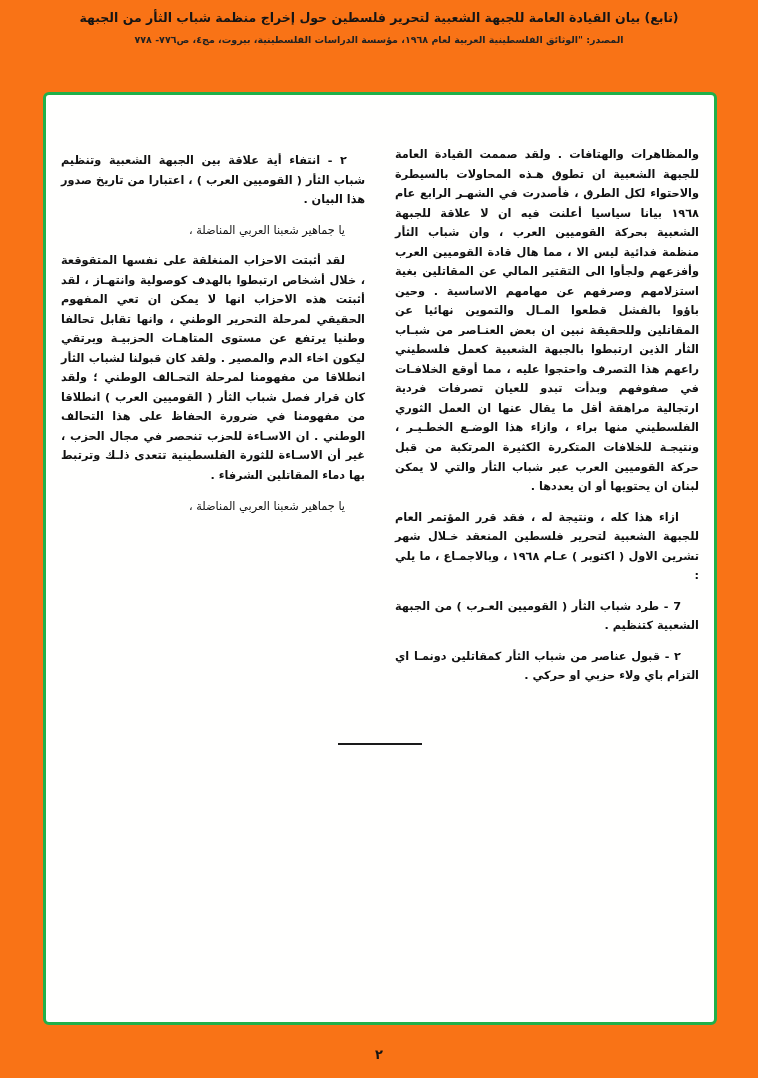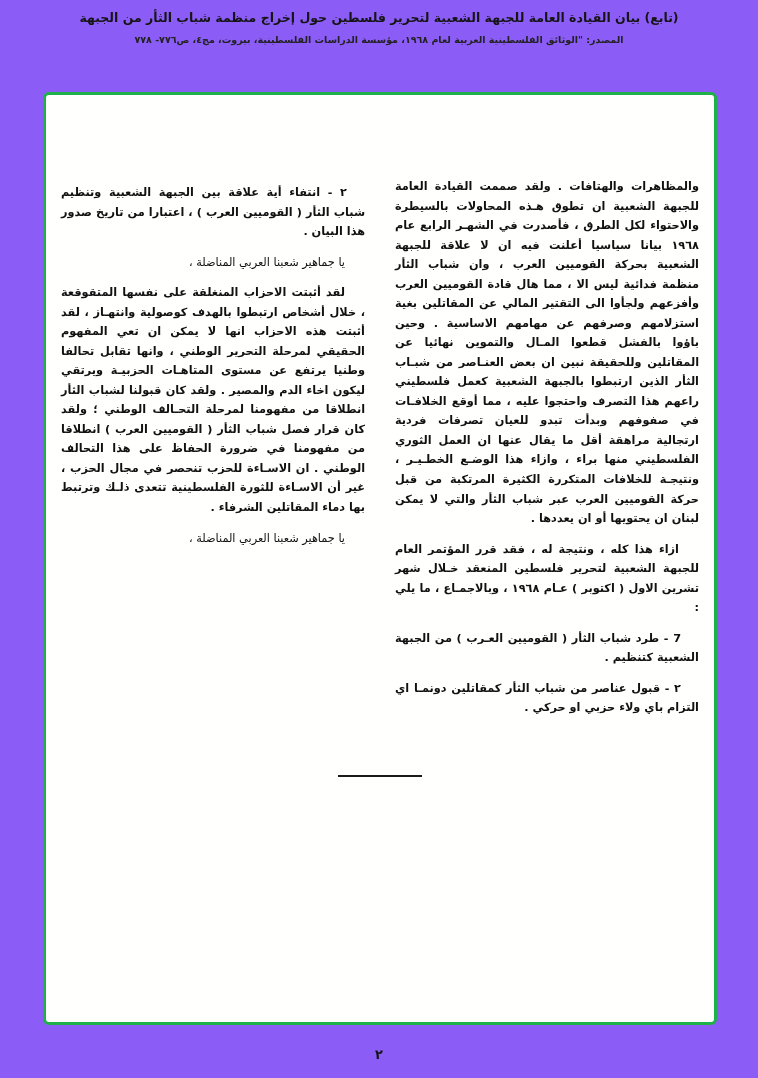--- a/index.html
+++ b/index.html
@@ -4,21 +4,21 @@
 <style>
   * { margin:0; padding:0; box-sizing:border-box; }
   html,body { background:#ffffff; }
   body {
     width:758px; height:1078px;
     font-family:"DejaVu Sans", sans-serif;
     color:#151515;
     position:relative;
     overflow:hidden;
   }
-  .page { width:758px; height:1078px; position:relative; background:#8b5cf6; }
+  .page { width:758px; height:1078px; position:relative; background:#f97316; }
 
   .header {
     direction:rtl;
     text-align:center;
     padding:10px 40px 0 40px;
     font-size:12.5px;
     font-weight:bold;
     letter-spacing:0;
   }
   .source {
@@ -47,21 +47,20 @@
     padding:50px 15px 0 15px;
   }
   .col {
     flex:1 1 50%;
     direction:rtl;
     text-align:justify;
     font-size:11.3px;
     line-height:1.73;
     font-weight:600;
     color:#111;
-    margin-top:32px;
   }
   .col-left { padding-top:6px; }
 
   p.para { text-indent:20px; margin-bottom:11px; }
   p.cont { text-indent:0; }
   p.list-item { text-indent:18px; margin-bottom:11px; }
   p.salute { text-indent:20px; margin-bottom:11px; font-weight:normal; }
 
   .divider {
     width:84px;

